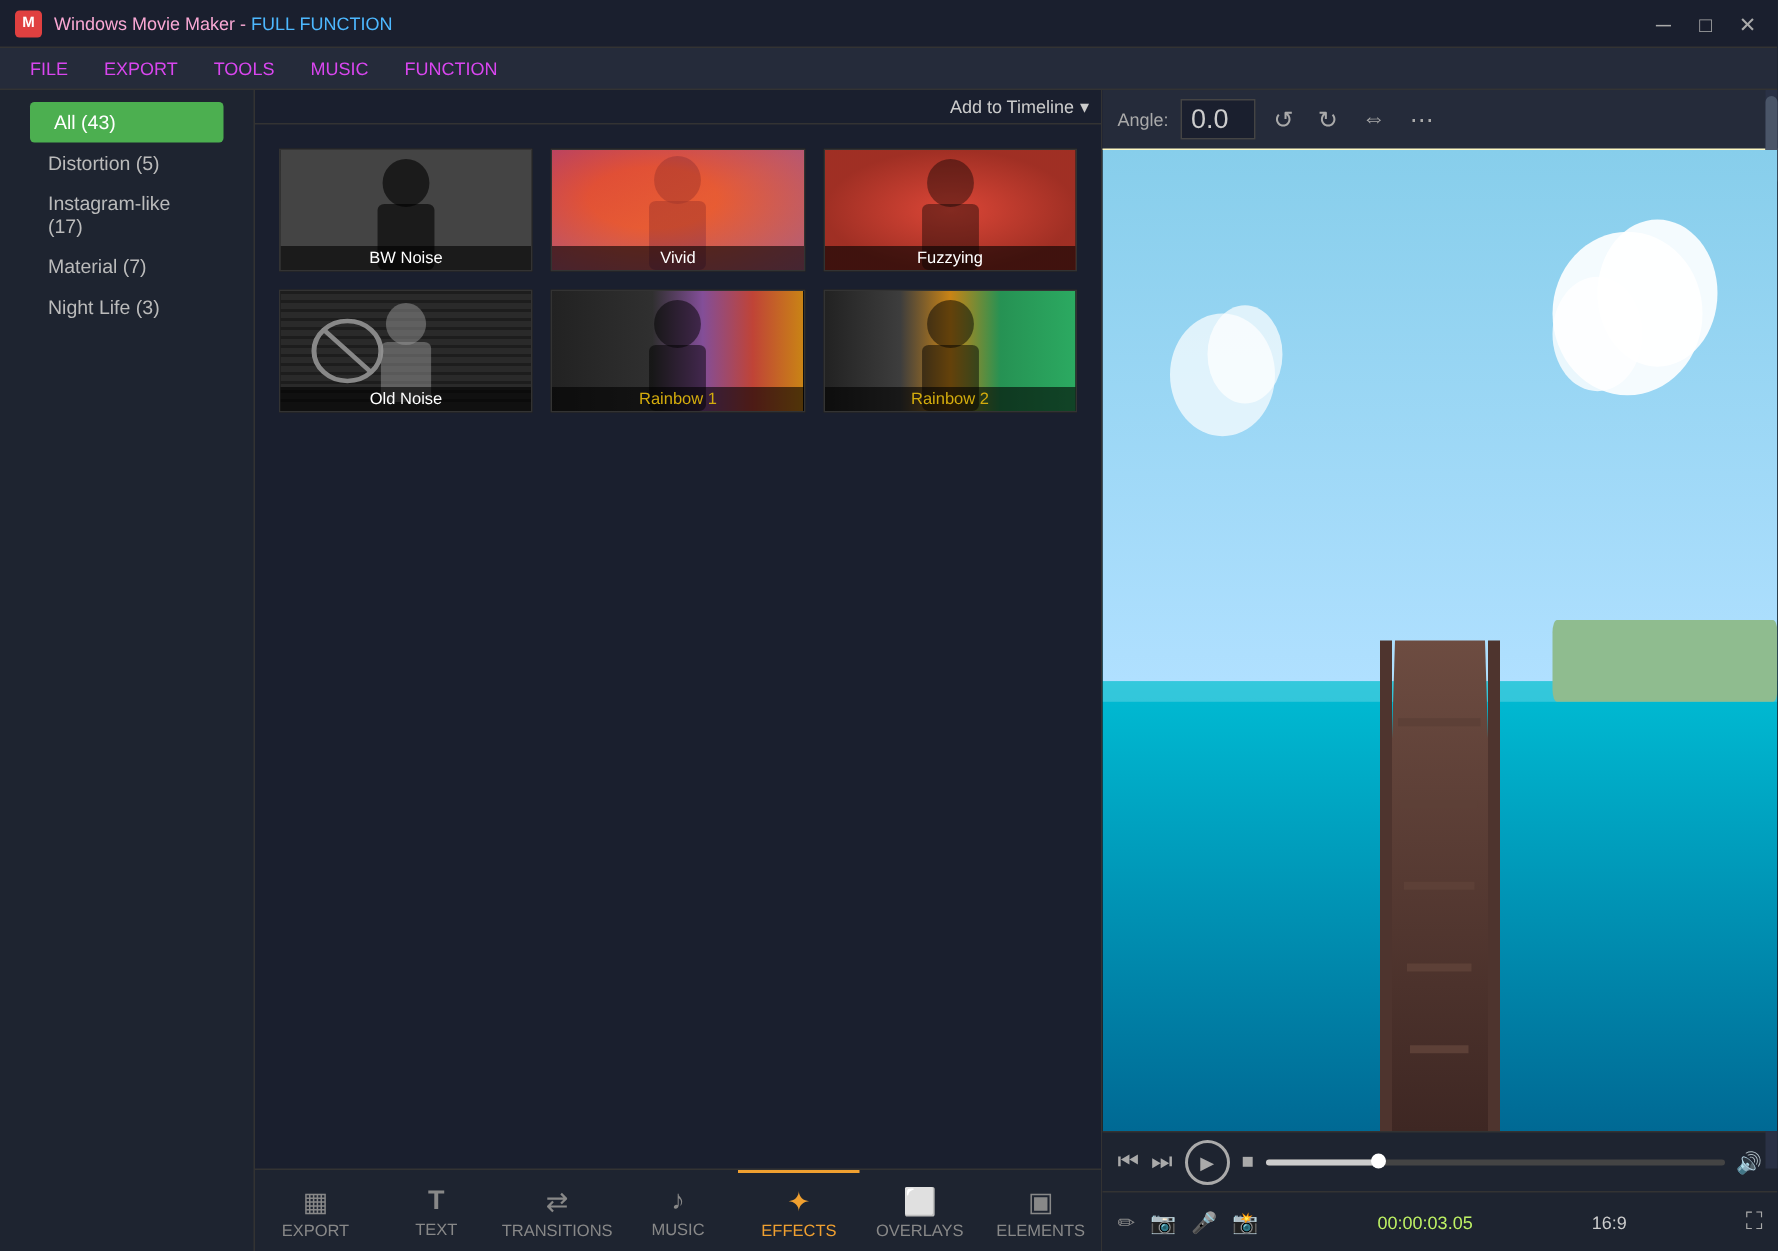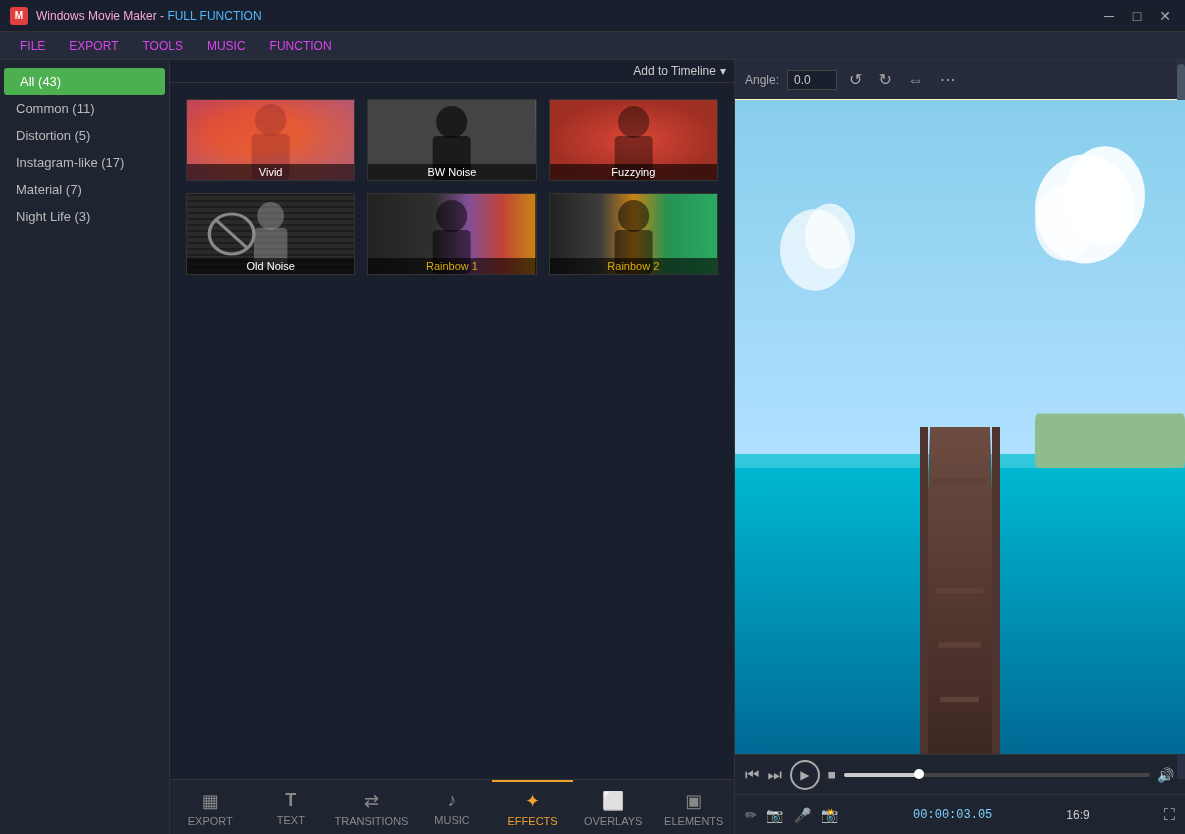--- a/index.html
+++ b/index.html
@@ -16,21 +16,21 @@
 
     
     .menubar { height: 28px; background: #252b3a; display: flex; align-items: center; padding: 0 8px; border-bottom: 1px solid #333; }
     .menu-item { padding: 4px 12px; color: #d946ef; cursor: pointer; font-size: 12px; }
 
     
     .main-area { display: flex; height: calc(834px - 32px - 28px); }
 
     
     .left-panel { width: 170px; background: #1e2430; border-right: 1px solid #333; display: flex; flex-direction: column; }
-    .sidebar-list { flex: 1; padding: 8px 0; }
+    .sidebar-list { flex: 1; padding: 8px 16px; }
     .sidebar-item { padding: 6px 16px; cursor: pointer; font-size: 13px; color: #bbb; }
     .sidebar-item.active { background: #4caf50; color: white; border-radius: 3px; margin: 0 4px; }
 
     
     .center-panel { flex: 1; display: flex; flex-direction: column; background: #1a1f2e; border-right: 1px solid #333; }
 
     
     .effects-area { flex: 1; overflow-y: auto; padding: 8px; }
     .effects-header { display: flex; align-items: center; justify-content: flex-end; padding: 4px 8px; border-bottom: 1px solid #333; }
     .add-to-timeline { color: #ccc; font-size: 12px; cursor: pointer; display: flex; align-items: center; gap: 4px; }
@@ -46,38 +46,38 @@
     
     .nav-tabs { height: 55px; background: #1e2430; display: flex; border-top: 1px solid #333; }
     .nav-tab { flex: 1; display: flex; flex-direction: column; align-items: center; justify-content: center; cursor: pointer; gap: 3px; color: #888; font-size: 11px; border-top: 2px solid transparent; }
     .nav-tab.active { color: #f0a030; border-top: 2px solid #f0a030; }
     .nav-tab .tab-icon { font-size: 18px; }
 
     
     .right-panel { width: 450px; background: #1a1f2e; display: flex; flex-direction: column; }
     .preview-toolbar { height: 40px; background: #252b3a; display: flex; align-items: center; padding: 0 10px; gap: 8px; border-bottom: 1px solid #fef9c3; }
     .angle-label { color: #aaa; font-size: 12px; }
-    .angle-input { background: #1a1f2e; border: 1px solid #444; color: #ccc; padding: 2px 6px; font-size: 12px; width: 50px; }
+    .angle-input { background: #1a1f2e; border: 1px solid #444; color: #ccc; padding: 2px 6px; font-size: 18px; width: 50px; }
     .preview-btn { background: none; border: none; color: #aaa; cursor: pointer; font-size: 16px; padding: 4px; }
 
     .preview-video { flex: 1; background: #000; display: flex; align-items: center; justify-content: center; position: relative; overflow: hidden; }
     .preview-image { width: 100%; height: 100%; background: linear-gradient(180deg, #87ceeb 0%, #87ceeb 40%, #00bcd4 60%, #006994 80%, #4a3728 90%, #5a4535 100%); position: relative; }
 
     .preview-controls { height: 40px; background: #1e2430; display: flex; align-items: center; padding: 0 10px; gap: 8px; border-top: 1px solid #333; }
     .ctrl-btn { background: none; border: none; color: #aaa; cursor: pointer; font-size: 16px; }
     .play-btn { width: 30px; height: 30px; border-radius: 50%; background: none; border: 2px solid #aaa; color: #aaa; cursor: pointer; display: flex; align-items: center; justify-content: center; font-size: 12px; }
     .progress-bar-container { flex: 1; height: 4px; background: #444; border-radius: 2px; cursor: pointer; }
     .progress-bar-fill { height: 100%; width: 25%; background: #ccc; border-radius: 2px; position: relative; }
     .progress-bar-fill::after { content: ''; position: absolute; right: -4px; top: -4px; width: 10px; height: 10px; border-radius: 50%; background: #fff; }
     .volume-icon { color: #aaa; font-size: 14px; }
 
     .preview-info { height: 40px; background: #1e2430; display: flex; align-items: center; justify-content: space-between; padding: 0 10px; border-top: 1px solid #333; }
     .preview-tools { display: flex; gap: 10px; }
     .preview-tool { color: #888; cursor: pointer; font-size: 14px; }
-    .timecode { color: #7dd3fc; font-size: 12px; font-family: Liberation Mono, monospace; }
+    .timecode { color: #bef264; font-size: 12px; font-family: Liberation Sans, sans-serif; }
     .aspect-ratio { color: #ccc; font-size: 12px; }
     .fullscreen-btn { color: #aaa; cursor: pointer; font-size: 16px; }
 
     
     .person-thumb { position: relative; overflow: hidden; }
   </style>
 </head>
 <body>
 
 <div class="titlebar">
@@ -100,21 +100,20 @@
   <div class="menu-item">TOOLS</div>
   <div class="menu-item">MUSIC</div>
   <div class="menu-item">FUNCTION</div>
 </div>
 
 <div class="main-area">
 
   <div class="left-panel">
     <div class="sidebar-list">
       <div class="sidebar-item active">All (43)</div>
-      <div class="sidebar-item">Common (11)</div>
       <div class="sidebar-item">Distortion (5)</div>
       <div class="sidebar-item">Instagram-like (17)</div>
       <div class="sidebar-item">Material (7)</div>
       <div class="sidebar-item">Night Life (3)</div>
     </div>
   </div>
 
   <div class="center-panel">
 
     <div class="effects-header">
@@ -123,49 +122,49 @@
           <span>▾</span>
       </div>
 
       <div style="position:absolute; right:0; top:60px; bottom:55px; width:8px; background:#2a3145;">
         <div style="width:8px; height:60px; background:#4a5568; border-radius:4px; margin-top:4px;"></div>
       </div>
     </div>
 
     <div class="effects-area" style="position:relative;">
       <div class="effects-grid">
+
+        <div class="effect-item person-thumb">
+          <div style="width:100%;height:80px;background:linear-gradient(135deg,#555,#888,#333); position:relative; overflow:hidden;">
+            <svg viewBox="0 0 150 80" width="100%" height="80" preserveAspectRatio="none" style="position:absolute;top:0;left:0;">
+              <rect width="150" height="80" fill="#444"></rect>
+              <ellipse cx="75" cy="22" rx="14" ry="16" fill="rgba(0,0,0,0.6)"></ellipse>
+              <rect x="58" y="36" width="34" height="44" rx="4" fill="rgba(0,0,0,0.6)"></rect>
+            </svg>
+          </div>
+          <div class="effect-label">BW Noise</div>
+        </div>
 
         <div class="effect-item person-thumb">
           <div class="thumb-vivid">
             <svg viewBox="0 0 150 80" width="100%" height="80" preserveAspectRatio="none">
               <defs>
                 <linearGradient id="vivid-bg" x1="0" y1="0" x2="1" y2="1">
                   <stop offset="0%" stop-color="#c0392b"></stop>
                   <stop offset="50%" stop-color="#e67e22"></stop>
                   <stop offset="100%" stop-color="#f39c12"></stop>
                 </linearGradient>
               </defs>
               <rect width="150" height="80" fill="url(#vivid-bg)"></rect>
 
               <ellipse cx="75" cy="20" rx="14" ry="16" fill="rgba(0,0,0,0.5)"></ellipse>
               <rect x="58" y="34" width="34" height="46" rx="4" fill="rgba(0,0,0,0.5)"></rect>
             </svg>
           </div>
           <div class="effect-label">Vivid</div>
-        </div>
-
-        <div class="effect-item person-thumb">
-          <div style="width:100%;height:80px;background:linear-gradient(135deg,#555,#888,#333); position:relative; overflow:hidden;">
-            <svg viewBox="0 0 150 80" width="100%" height="80" preserveAspectRatio="none" style="position:absolute;top:0;left:0;">
-              <rect width="150" height="80" fill="#444"></rect>
-              <ellipse cx="75" cy="22" rx="14" ry="16" fill="rgba(0,0,0,0.6)"></ellipse>
-              <rect x="58" y="36" width="34" height="44" rx="4" fill="rgba(0,0,0,0.6)"></rect>
-            </svg>
-          </div>
-          <div class="effect-label">BW Noise</div>
         </div>
 
         <div class="effect-item person-thumb">
           <div style="width:100%;height:80px; position:relative; overflow:hidden;">
             <svg viewBox="0 0 150 80" width="100%" height="80" preserveAspectRatio="none">
               <defs>
                 <radialGradient id="fuzz-bg" cx="50%" cy="50%">
                   <stop offset="0%" stop-color="#e74c3c"></stop>
                   <stop offset="100%" stop-color="#922b21"></stop>
                 </radialGradient>

